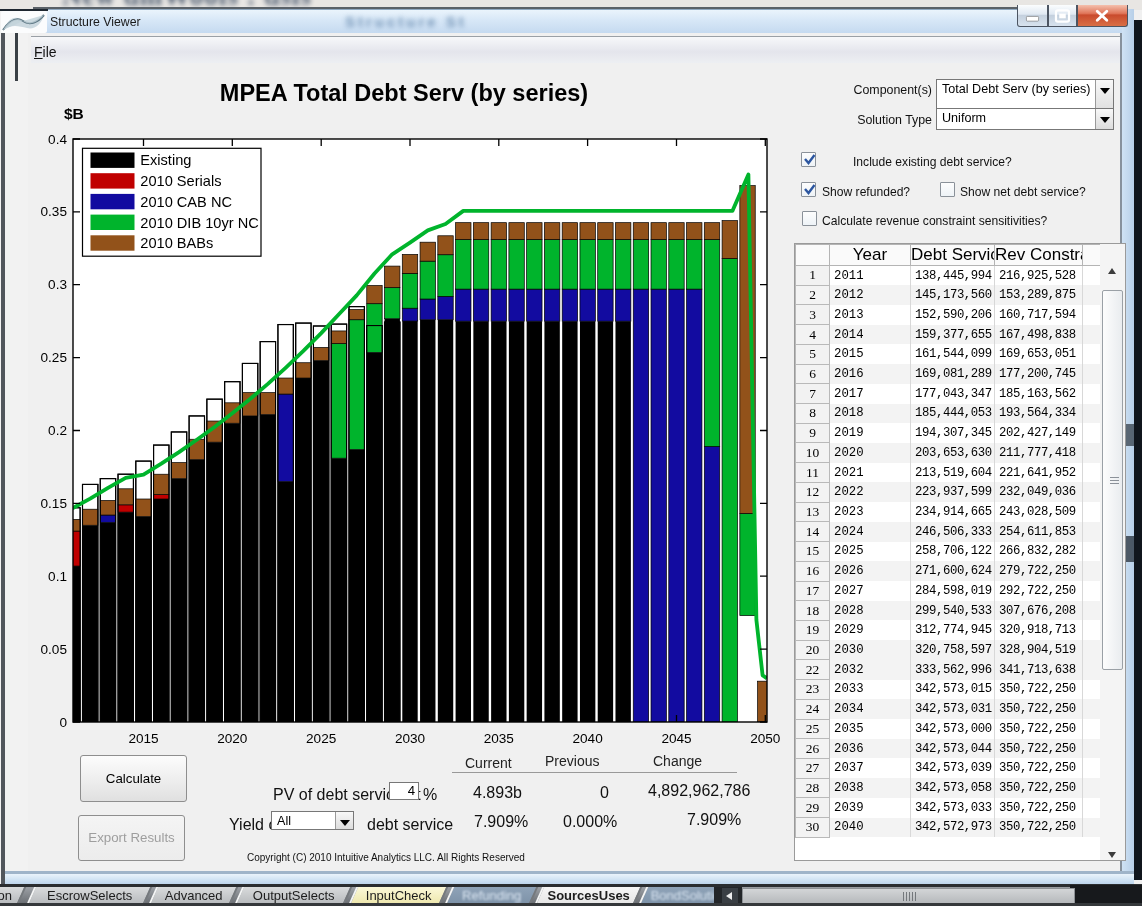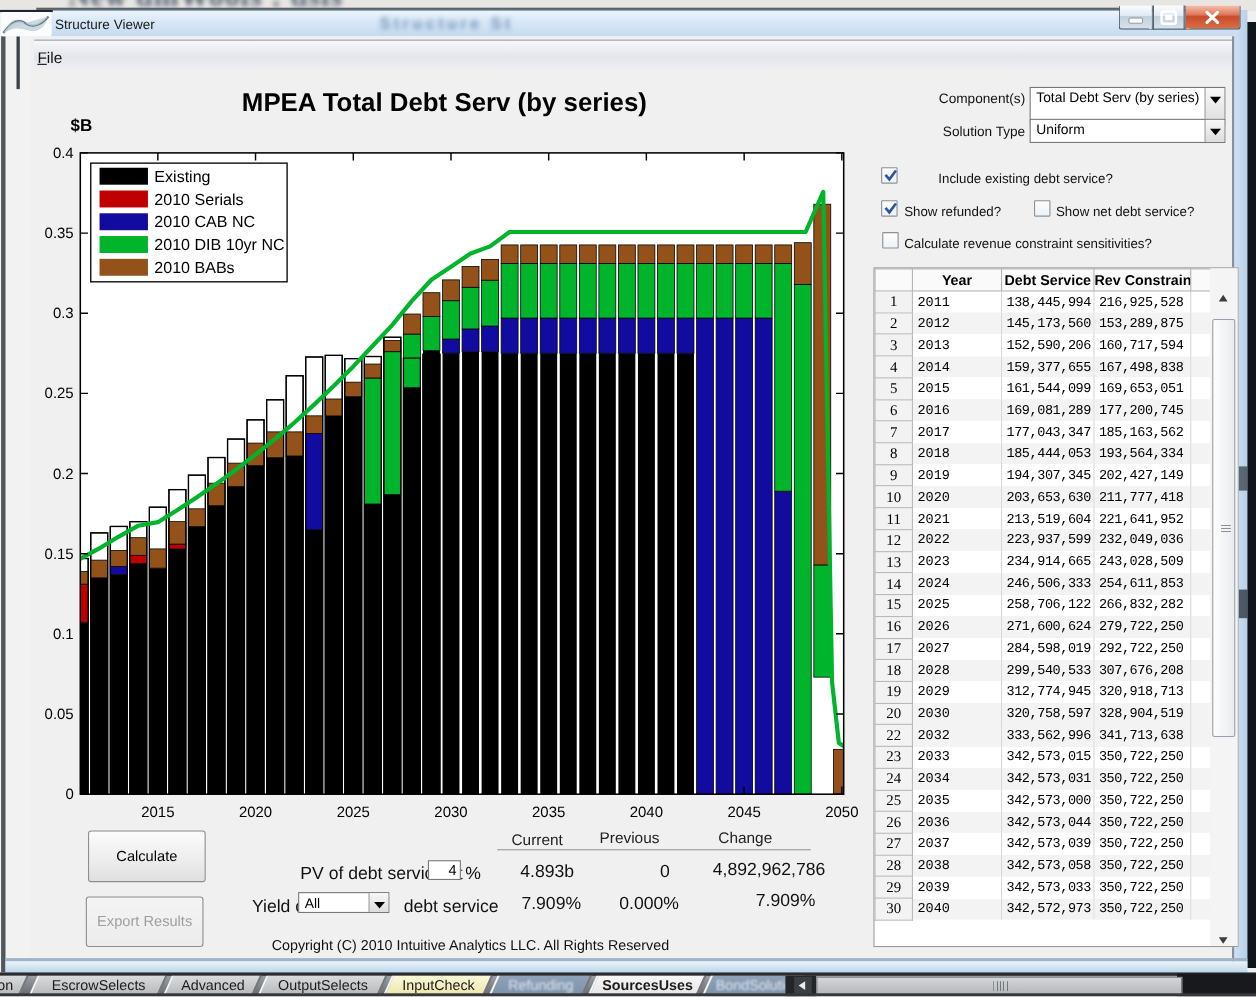--- a/index.html
+++ b/index.html
@@ -43,21 +43,21 @@
 #dd2{left:936px;top:108px;width:178px;height:22px}
 
 .cb{position:absolute;width:15px;height:15px;background:linear-gradient(#fdfdfd,#eef3f7);border:1px solid #8a9199;border-radius:1px}
 .cb svg{position:absolute;left:-1px;top:-3px}
 .cblab{position:absolute;font-size:12.1px;color:#111}
 
 #tblwrap{left:794px;top:243px;width:332px;height:618px;background:#fff;border:1px solid #9a9a9a}
 table{border-collapse:collapse;table-layout:fixed}
 td,th{overflow:hidden;white-space:nowrap}
 #dtab{width:305px}
-#dtab th{font-size:13px;font-weight:bold;height:20px;border:1px solid #b4b4b4;background:#fafafa}
+#dtab th{font-size:17px;font-weight:normal;height:20px;border:1px solid #b4b4b4;background:#fafafa}
 #dtab td{height:19.72px;border-right:1px solid #d8d8d8;font-size:12.3px}
 #dtab tr.odd td{background:#f3f3f3}
 #dtab td.rn{width:34px;text-align:center;background:#f2f2f2;border:1px solid #b9b9b9;font-size:13.5px;font-family:"Liberation Serif",serif}
 #dtab td.yc{width:81px;font-family:"Liberation Mono",monospace;padding-left:4px}
 #dtab td.dc{width:84px;font-family:"Liberation Mono",monospace;padding-left:4px;letter-spacing:-0.4px}
 #dtab td.ec{width:18px}
 
 #tsb{left:1100px;top:244px;width:25px;height:616px;background:#f4f4f4}
 #tthumb{position:absolute;left:2px;top:46px;width:21px;height:380px;background:linear-gradient(90deg,#fdfdfd,#e9ecef);border:1px solid #9aa0a6;border-radius:2px}
 .tri{width:0;height:0;position:absolute}
@@ -66,21 +66,21 @@
 #bcalc{left:80px;top:755px;width:107px;height:47px;line-height:45px}
 #bexp{left:78px;top:815px;width:107px;height:46px;line-height:44px;color:#9e9e9e;background:linear-gradient(#f4f4f4,#ececec)}
 
 .sm{position:absolute;font-size:16px;color:#111}
 #pvbox{position:absolute;left:389px;top:782px;width:30px;height:18px;background:#fff;border:1px solid #777;font-size:13.2px;text-align:right;padding-right:3px}
 #dd3{left:271px;top:811px;width:83px;height:19px}
 
 .hd{position:absolute;font-size:14px;color:#222}
 #hline{left:452px;top:772px;width:285px;height:1px;background:#999}
 
-#copy{left:247px;top:852px;font-size:13px;color:#111}
+#copy{left:247px;top:852px;font-size:10px;color:#111}
 
 #wbot{left:5px;top:871px;width:1129px;height:3px;background:#9fb4c9}
 #tabstrip1{left:5px;top:874px;width:1129px;height:10px;background:linear-gradient(#eaf3fb,#cfe2f3 60%,#bed5ec)}
 #tabbar{left:0;top:884px;width:1142px;height:22px;background:linear-gradient(#2a2d30,#2a2d30 12%,#9b9fa4 16%,#63676c)}
 .tab{position:absolute;top:887px;height:19px;font-size:13px;color:#1c1c1c;text-align:center;background:linear-gradient(#d9dbdc,#b3b6b9);transform:skewX(-24deg);border-left:2px solid #f4f5f5;border-right:2px solid #75797d}
 .tab span{display:block;transform:skewX(24deg);padding:1px 6px 0}
 </style></head><body>
 <div id="scr">
 
 <div class="abs" id="topstrip">

